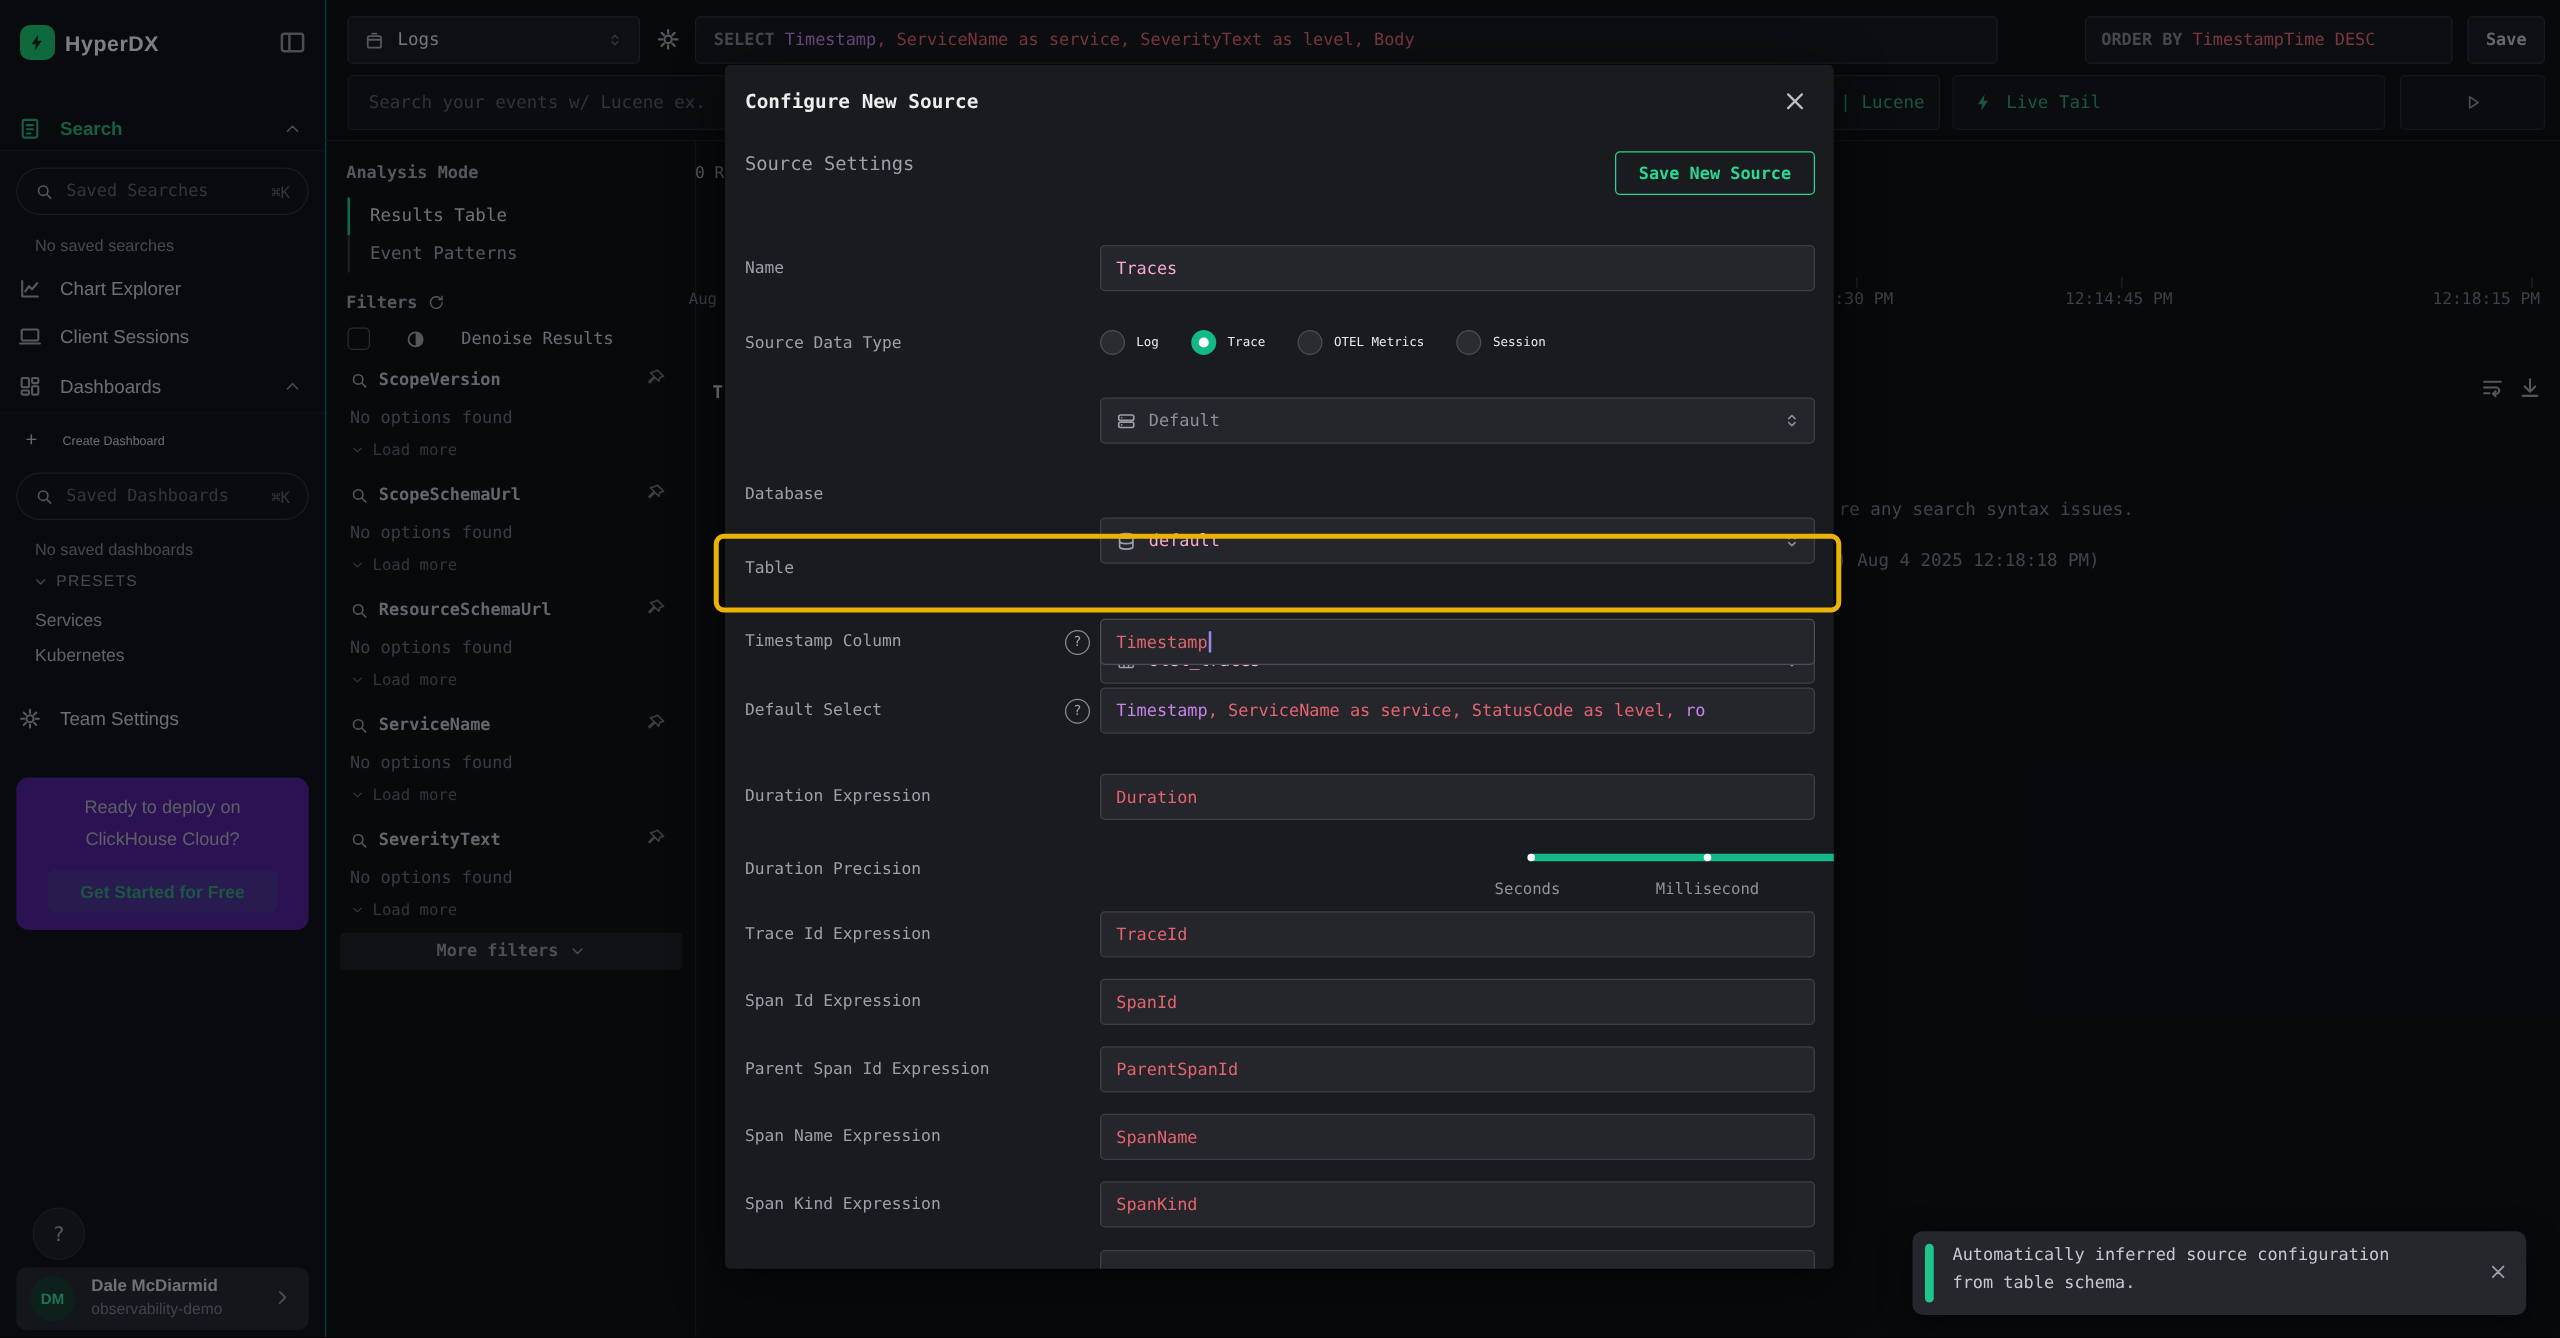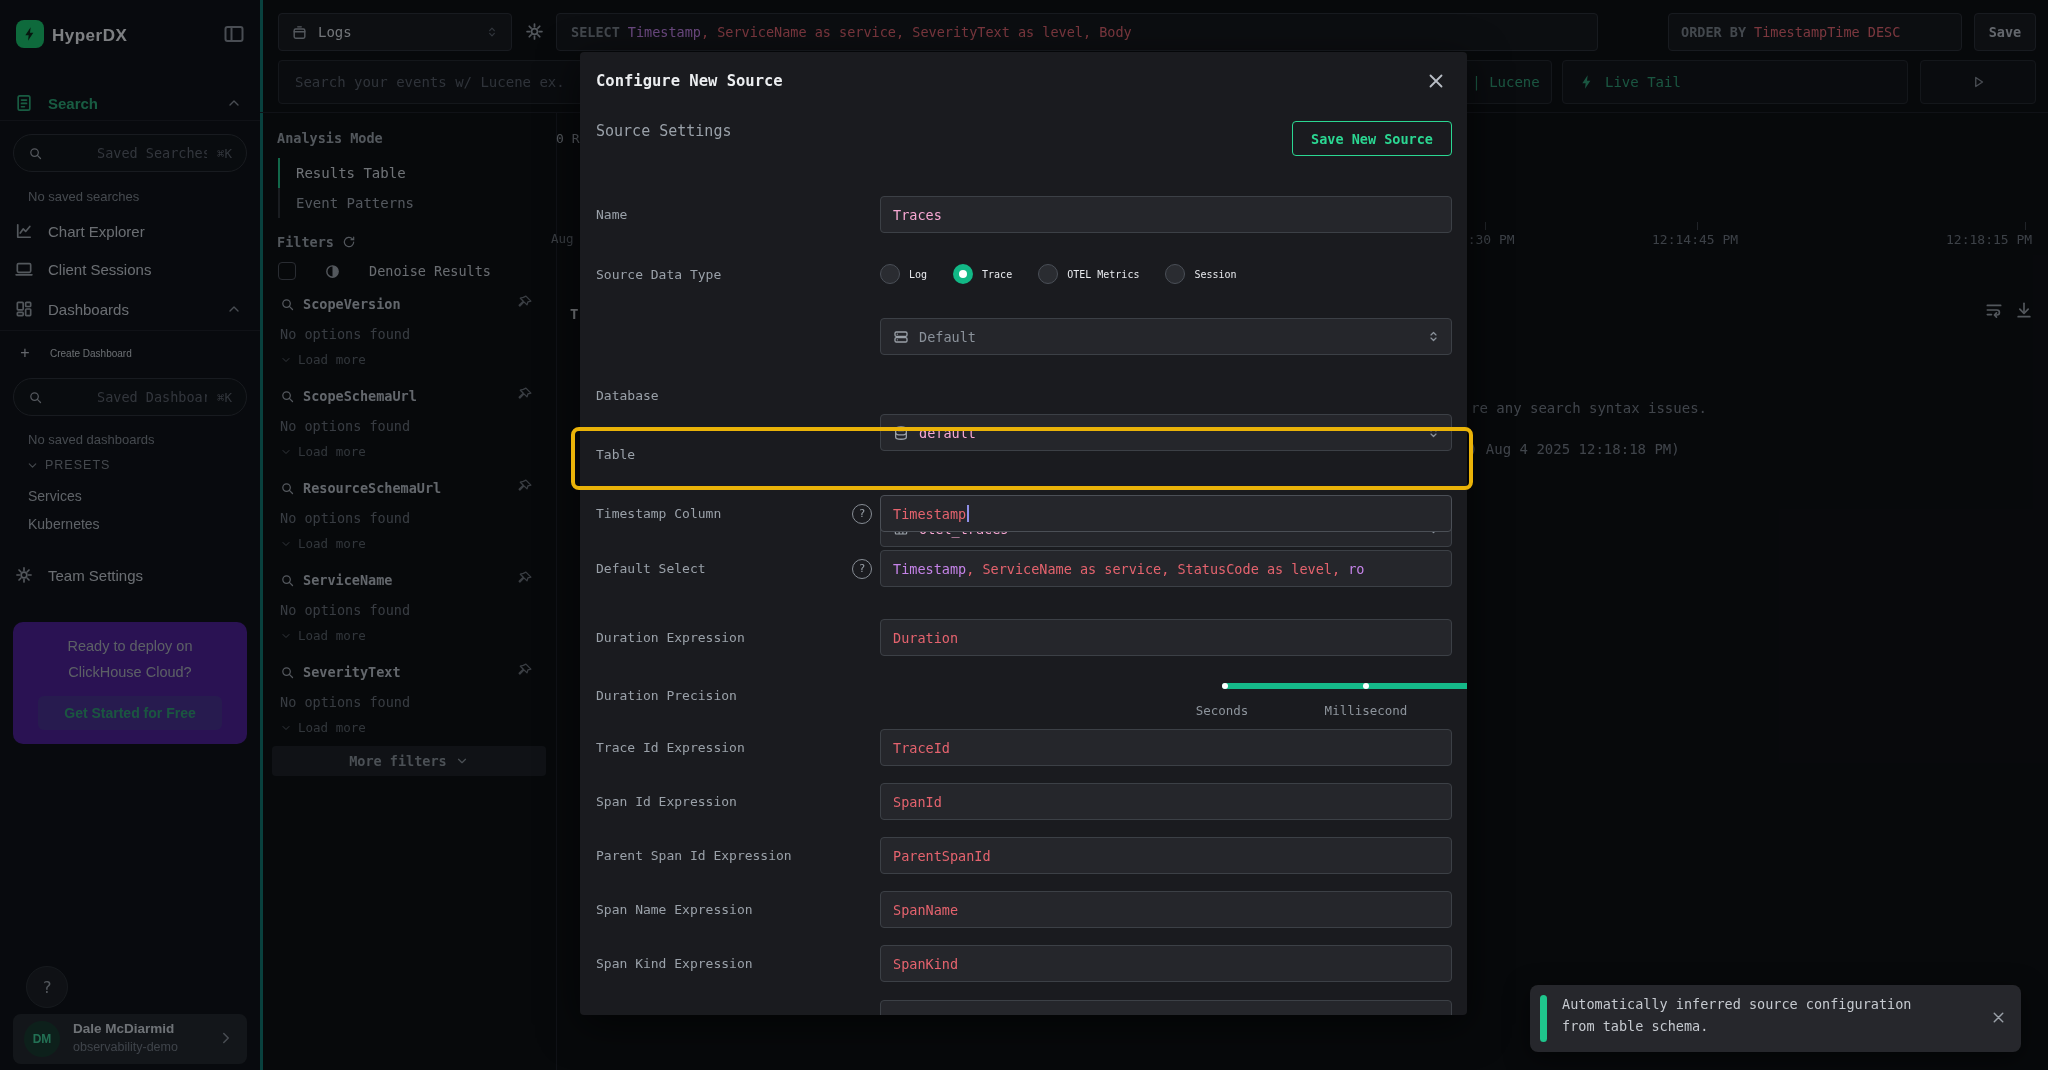--- a/index.html
+++ b/index.html
@@ -4,29 +4,29 @@
 <style>
   html,body{margin:0;padding:0;background:#000;}
   .stage{position:relative;width:2048px;height:1070px;background:#0b0c0f;overflow:hidden;
          font-family:"DejaVu Sans Mono","Liberation Mono",monospace;-webkit-font-smoothing:antialiased;}
   .abs{position:absolute;}
   .sans{font-family:"Liberation Sans","DejaVu Sans",sans-serif;}
   .mono{font-family:"DejaVu Sans Mono","Liberation Mono",monospace;}
   svg{display:block;}
   .ic{color:#9aa0a8;}
   
-  .sidebar{position:absolute;left:0;top:0;width:260px;height:1070px;background:#0d0f13;border-right:3px solid #0f766e;}
+  .sidebar{position:absolute;left:0;top:0;width:260px;height:1070px;background:#0d0f13;border-right:1px solid #0f766e;}
   .sb-brand{position:absolute;left:52px;top:26px;font-size:17px;font-weight:bold;color:#e9ebee;letter-spacing:.5px;}
   .logo-badge{position:absolute;left:16px;top:20px;width:28px;height:28px;border-radius:8px;background:#17c26b;display:flex;align-items:center;justify-content:center;color:#0b2616;}
   .sb-collapse{position:absolute;right:14px;top:22px;color:#868c95;}
   .sb-sec{position:absolute;left:0;width:260px;height:34px;display:flex;align-items:center;}
   .sb-sec .lbl{font-size:15px;font-weight:bold;}
   .sb-div{position:absolute;left:0;width:260px;height:1px;background:#1b1e24;}
   .pill{position:absolute;left:13px;width:234px;height:38px;border:1px solid #2a2e35;border-radius:19px;background:#0f1115;display:flex;align-items:center;padding:0 14px;box-sizing:border-box;gap:8px;}
-  .pill input{flex:1;background:transparent;border:0;outline:0;color:#9aa0a8;font-size:13.5px;font-family:inherit;min-width:0;margin-left:44px;}
+  .pill input{flex:1;background:transparent;border:0;outline:0;color:#9aa0a8;font-size:13.5px;font-family:inherit;min-width:0;}
   .pill input::placeholder{color:#5b616b;}
   .kbd{color:#5b616b;font-size:12.5px;}
   .sb-note{position:absolute;left:28px;font-size:13px;color:#7e848d;}
   .sb-item{position:absolute;left:0;width:260px;height:30px;display:flex;align-items:center;color:#c4c9d0;font-size:15px;}
   .sb-item .sbic{width:48px;display:flex;justify-content:center;color:#9aa0a8;}
   .sb-sub{position:absolute;left:28px;font-size:14px;color:#aeb4bc;}
   .promo{position:absolute;left:13px;top:622px;width:234px;height:122px;background:#4c1d95;border-radius:10px;}
   .promo .l1{position:absolute;left:0;top:16px;width:100%;text-align:center;color:#aab0b8;font-size:14.5px;}
   .promo .l2{position:absolute;left:0;top:42px;width:100%;text-align:center;color:#aab0b8;font-size:14.5px;}
   .promo .cta{position:absolute;left:25px;right:25px;top:74px;height:34px;border-radius:6px;background:rgba(36,160,110,.13);

